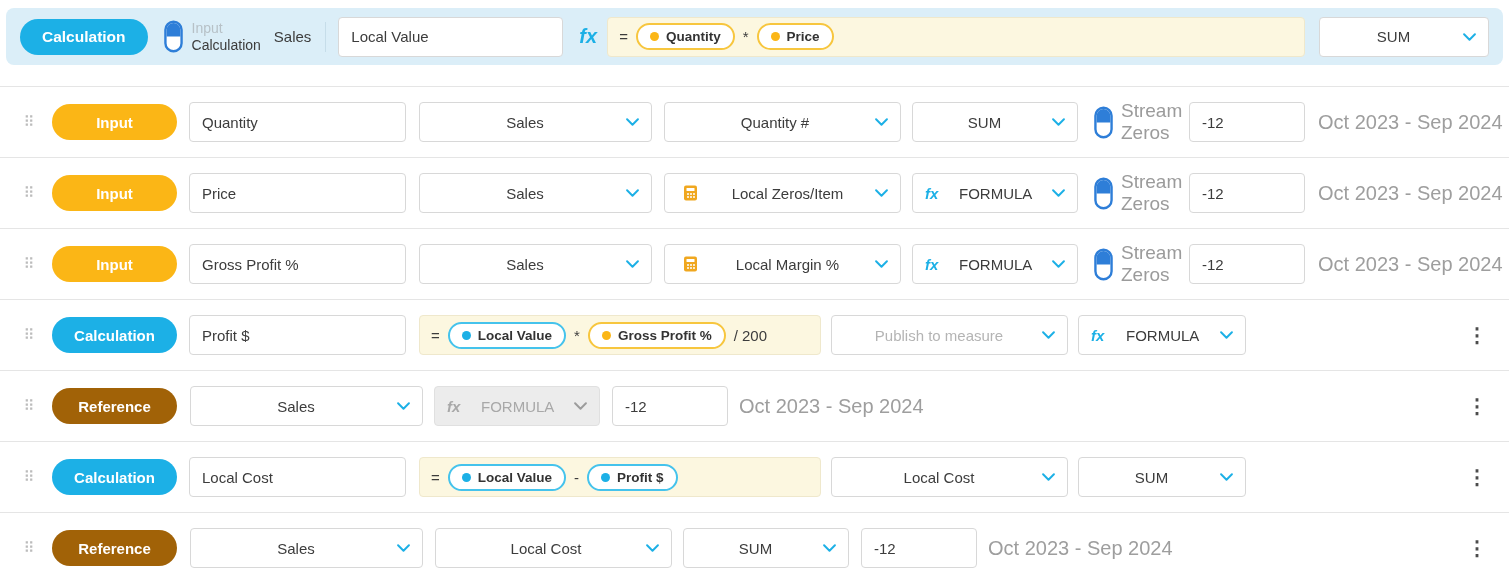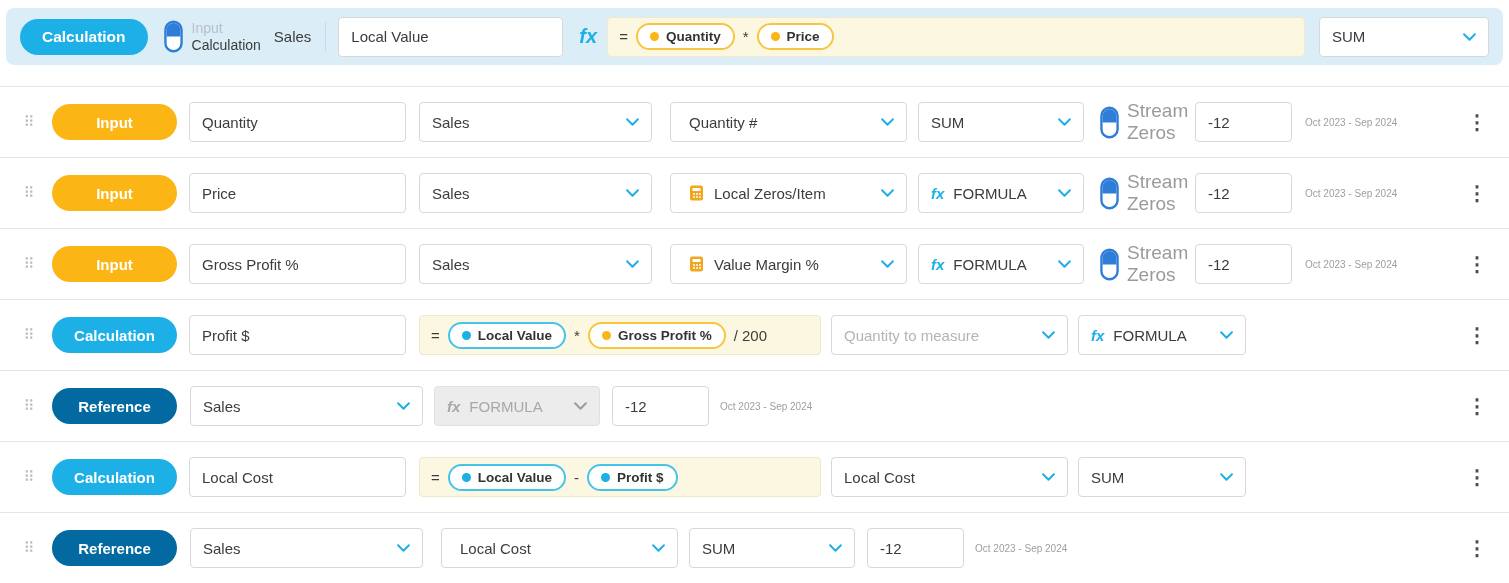--- a/index.html
+++ b/index.html
@@ -9,21 +9,21 @@
   .header-bar{
     margin:8px 6px 0 6px; height:57px; background:#dbeef8; border-radius:8px;
     display:flex; align-items:center; padding:0 14px;
   }
   .pill{
     height:36px; border-radius:18px; color:#fff; font-weight:bold; font-size:15px;
     display:flex; align-items:center; justify-content:center; flex:0 0 auto;
   }
   .pill--cyan{ background:#1cb0e6; }
   .pill--yellow{ background:#fbb616; }
-  .pill--pink{ background:#0369a1; }
+  .pill--pink{ background:#a16207; }
   .header-bar .pill{ padding:0 22px; font-size:15.5px; }
 
   .toggle-wrap{ display:flex; align-items:center; margin-left:16px; cursor:pointer; }
   .toggle-labels{ display:flex; flex-direction:column; margin-left:9px; font-size:14px; line-height:1.2; }
   .toggle-labels .muted{ color:#b7c1c7; }
   .toggle-labels .dark{ color:#3c3c3c; }
   .module-label{ margin-left:13px; font-size:15px; color:#3c3c3c; }
   .vdiv{ width:1px; height:30px; background:#c6dde9; margin-left:14px; }
 
   .tinput{
@@ -50,50 +50,50 @@
   .fpill--cyan{ border-color:#45c3ec; }
   .fdot{ width:9px; height:9px; border-radius:50%; flex:0 0 auto; }
   .fdot--yellow{ background:#fbb616; }
   .fdot--cyan{ background:#1cb0e6; }
 
   .dd{
     height:40px; border:1px solid #d8d8d8; border-radius:4px; background:#fff;
     display:flex; align-items:center; padding:0 12px; font-size:15px; color:#3c3c3c;
     cursor:pointer; flex:0 0 auto;
   }
-  .dd__label{ flex:1; white-space:nowrap; overflow:hidden; text-overflow:ellipsis; }
+  .dd__label{ flex:1; white-space:nowrap; overflow:hidden; text-overflow:ellipsis;text-align:center; }
   .dd__label--placeholder{ color:#b4b4b4; }
   .chev{ color:#1cb0e6; flex:0 0 auto; margin-left:8px; }
   .dd--disabled{ background:#ececec; border-color:#e0e0e0; }
   .dd--disabled .dd__label, .dd--disabled .fxsmall{ color:#a8a8a8; }
   .dd--disabled .chev{ color:#9c9c9c; }
   .calc-ic{ margin-right:9px; flex:0 0 auto; display:inline-flex; }
   .header-bar .dd--agg{ width:170px; margin-left:14px; }
 
   
   .rows{ margin-top:21px; border-top:1px solid #e5e5e5; }
   .row{
     height:71px; border-bottom:1px solid #e5e5e5;
     display:flex; align-items:center; padding:0 20px 0 22px; background:#fff;
   }
   .handle{ width:14px; color:#bcbcbc; font-size:15px; cursor:grab; flex:0 0 auto; margin-right:16px; text-align:center; }
   .row .pill{ width:125px; }
   .cell-name{ width:217px; margin-left:12px; flex:0 0 auto; }
   .dd--module{ width:233px; margin-left:13px; }
-  .dd--measure{ width:237px; margin-left:18px;padding-left:18px; }
+  .dd--measure{ width:237px; margin-left:12px;padding-left:18px; }
   .dd--agg-row{ width:166px; margin-left:11px; }
   .row .fbar{ width:402px; margin-left:13px; flex:0 0 auto; }
   .dd--publish{ width:237px; margin-left:10px; }
   .dd--agg-calc{ width:168px; margin-left:10px; }
   .stream{ display:flex; align-items:center; margin-left:16px; gap:8px; cursor:pointer; flex:0 0 auto; }
   .stream__txt{ width:52px; font-size:19px; line-height:1.18; color:#9b9b9b; }
-  .cell-offset{ width:97px; flex:0 0 auto; }
+  .cell-offset{ width:116px; flex:0 0 auto; }
   .off-input{ margin-left:16px; }
   .off-ref{ margin-left:12px; }
-  .period{ font-size:10px; color:#9e9e9e; white-space:nowrap; flex:0 0 auto; }
+  .period{ font-size:20px; color:#9e9e9e; white-space:nowrap; flex:0 0 auto; }
   .period--input{ margin-left:13px; }
   .period--ref{ margin-left:11px; }
   .kebab{
     margin-left:auto; color:#4c4c4c; font-size:20px; font-weight:bold;
     cursor:pointer; line-height:1; padding:4px 2px; flex:0 0 auto;
   }
 </style>
 </head>
 <body>
 
@@ -246,21 +246,21 @@
             <rect x="1" y="0.5" width="13" height="15" rx="2" fill="#f0a71f"></rect>
             <rect x="3.5" y="3" width="8" height="3" rx="0.5" fill="#fff"></rect>
             <circle cx="5" cy="9" r="1" fill="#fff"></circle>
             <circle cx="8" cy="9" r="1" fill="#fff"></circle>
             <circle cx="11" cy="9" r="1" fill="#fff"></circle>
             <circle cx="5" cy="12" r="1" fill="#fff"></circle>
             <circle cx="8" cy="12" r="1" fill="#fff"></circle>
             <circle cx="11" cy="12" r="1" fill="#fff"></circle>
           </svg>
         </span>
-      <span class="dd__label">Value Margin %</span>
+      <span class="dd__label">Local Margin %</span>
       <svg class="chev" viewBox="0 0 12 7" width="13" height="8">
           <path d="M1 1l5 5 5-5" fill="none" stroke="currentColor" stroke-width="1.8" stroke-linecap="round" stroke-linejoin="round"></path>
         </svg>
     </div>
     <div class="dd dd--agg-row">
       <span class="fxsmall">fx</span>
       <span class="dd__label">FORMULA</span>
       <svg class="chev" viewBox="0 0 12 7" width="13" height="8">
           <path d="M1 1l5 5 5-5" fill="none" stroke="currentColor" stroke-width="1.8" stroke-linecap="round" stroke-linejoin="round"></path>
         </svg>
@@ -290,21 +290,21 @@
         <span>Local Value</span>
       </span>
       <span class="fop">*</span>
       <span class="fpill fpill--yellow">
         <span class="fdot fdot--yellow"></span>
         <span>Gross Profit %</span>
       </span>
       <span class="fop">/ 200</span>
     </div>
     <div class="dd dd--publish">
-      <span class="dd__label dd__label--placeholder">Quantity to measure</span>
+      <span class="dd__label dd__label--placeholder">Publish to measure</span>
       <svg class="chev" viewBox="0 0 12 7" width="13" height="8">
           <path d="M1 1l5 5 5-5" fill="none" stroke="currentColor" stroke-width="1.8" stroke-linecap="round" stroke-linejoin="round"></path>
         </svg>
     </div>
     <div class="dd dd--agg-calc">
       <span class="fxsmall">fx</span>
       <span class="dd__label">FORMULA</span>
       <svg class="chev" viewBox="0 0 12 7" width="13" height="8">
           <path d="M1 1l5 5 5-5" fill="none" stroke="currentColor" stroke-width="1.8" stroke-linecap="round" stroke-linejoin="round"></path>
         </svg>

